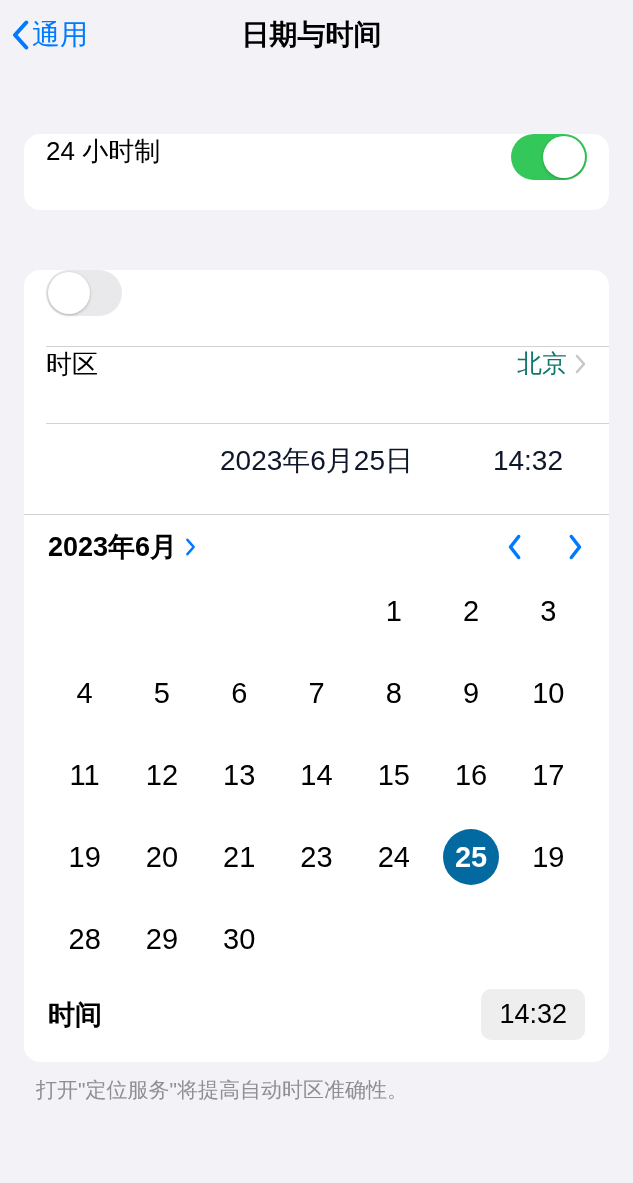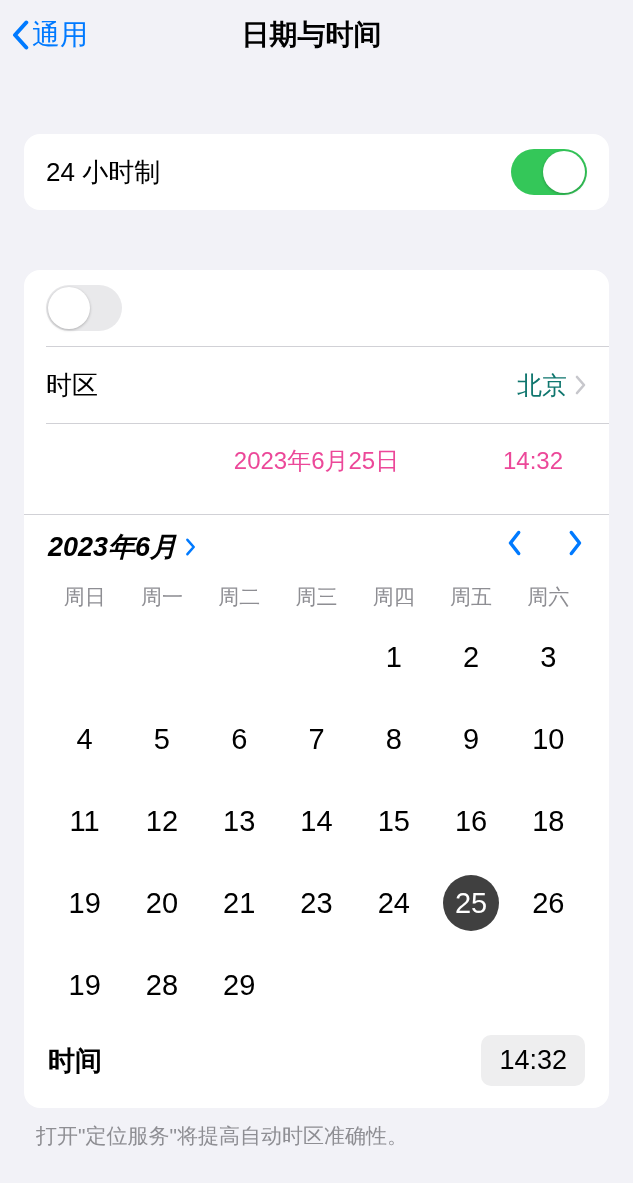--- a/index.html
+++ b/index.html
@@ -37,21 +37,21 @@
     .group {
       background: #fff;
       border-radius: 16px;
       margin: 0 24px;
       overflow: hidden;
     }
     .group.first { margin-top: 64px; }
     .group.second { margin-top: 60px; }
     .row {
       display: flex;
-      align-items: center;
+      align-items: flex-start;
       justify-content: space-between;
       min-height: 76px;
       padding: 0 22px;
     }
     .row-label { font-size: 26px; }
     .sep { height: 1px; background: #d1d1d6; margin-left: 22px; }
     .toggle {
       width: 76px; height: 46px; border-radius: 23px; position: relative; cursor: pointer;
     }
     .toggle.on { background: #34c759; }
@@ -65,31 +65,30 @@
     .row-right { display: flex; align-items: center; gap: 8px; }
     .row-value { color: #0f766e; font-size: 25px; }
     .chev { color: #c7c7cc; display: flex; }
     .dt-row {
       display: flex;
       align-items: center;
       justify-content: center;
       gap: 70px;
       min-height: 90px;
       padding: 14px 22px 30px;
-      color: #ec4899;
-      font-size: 24px;
+      color: #0f172a;
+      font-size: 28px;
     }
     .dt-date { text-align: center; }
     .dt-time { position: absolute; right: 46px; }
     .dt-container { position: relative; }
     .cal { padding: 0 22px 22px; }
     .cal-header {
-      display: flex; align-items: flex-start; justify-content: space-between;
+      display: flex; align-items: center; justify-content: space-between;
       padding: 14px 2px 18px;
-      font-style: italic;
     }
     .cal-month {
       display: flex; align-items: center; gap: 8px;
       font-size: 27px; font-weight: 600; cursor: pointer;
     }
     .cal-month svg { color: #007aff; }
     .cal-nav { display: flex; align-items: center; gap: 44px; }
     .cal-arrow { color: #007aff; cursor: pointer; display: flex; }
     .weekdays {
       display: grid; grid-template-columns: repeat(7,1fr);
@@ -102,21 +101,21 @@
     }
     .day {
       height: 56px; display: flex; align-items: center; justify-content: center;
       font-size: 29px; color: #000; cursor: pointer;
     }
     .day.empty { cursor: default; }
     .day .num {
       width: 56px; height: 56px; border-radius: 28px;
       display: flex; align-items: center; justify-content: center;
     }
-    .day.selected .num { background: #404040; color: #fff; font-weight: 400; }
+    .day.selected .num { background: #0369a1; color: #fff; font-weight: 700; }
     .time-row {
       display: flex; align-items: center; justify-content: space-between;
       margin-top: 22px; padding: 0 2px; gap: 44px;
     }
     .time-label { font-size: 27px; font-weight: 600; }
     .time-pill {
       background: #eeeeef; border-radius: 10px; padding: 10px 18px;
       font-size: 27px; cursor: pointer;
     }
     .footer {
@@ -187,29 +186,20 @@
             </svg>
         </span>
         <span class="cal-arrow">
           <svg width="18" height="28" viewBox="0 0 14 24">
               <path d="M3 3 L10 12 L3 21" stroke="#007aff" stroke-width="3" stroke-linecap="round" stroke-linejoin="round" fill="none"></path>
             </svg>
         </span>
       </div>
     </div>
 
-    <div class="weekdays" id="weekdays">
-        <div>周日</div>
-        <div>周一</div>
-        <div>周二</div>
-        <div>周三</div>
-        <div>周四</div>
-        <div>周五</div>
-        <div>周六</div>
-      </div>
     <div class="days" id="days">
         <div class="day empty"></div>
         <div class="day empty"></div>
         <div class="day empty"></div>
         <div class="day empty"></div>
         <div class="day">
           <span class="num">1</span>
         </div>
         <div class="day">
           <span class="num">2</span>
@@ -250,51 +240,51 @@
         <div class="day">
           <span class="num">14</span>
         </div>
         <div class="day">
           <span class="num">15</span>
         </div>
         <div class="day">
           <span class="num">16</span>
         </div>
         <div class="day">
-          <span class="num">18</span>
+          <span class="num">17</span>
         </div>
         <div class="day">
           <span class="num">19</span>
         </div>
         <div class="day">
           <span class="num">20</span>
         </div>
         <div class="day">
           <span class="num">21</span>
         </div>
         <div class="day">
           <span class="num">23</span>
         </div>
         <div class="day">
           <span class="num">24</span>
         </div>
         <div class="day selected">
           <span class="num">25</span>
         </div>
         <div class="day">
-          <span class="num">26</span>
-        </div>
-        <div class="day">
           <span class="num">19</span>
         </div>
         <div class="day">
           <span class="num">28</span>
         </div>
         <div class="day">
           <span class="num">29</span>
+        </div>
+        <div class="day">
+          <span class="num">30</span>
         </div>
       </div>
 
     <div class="time-row">
       <div class="time-label">时间</div>
       <div class="time-pill">14:32</div>
     </div>
   </div>
 </div>
 

